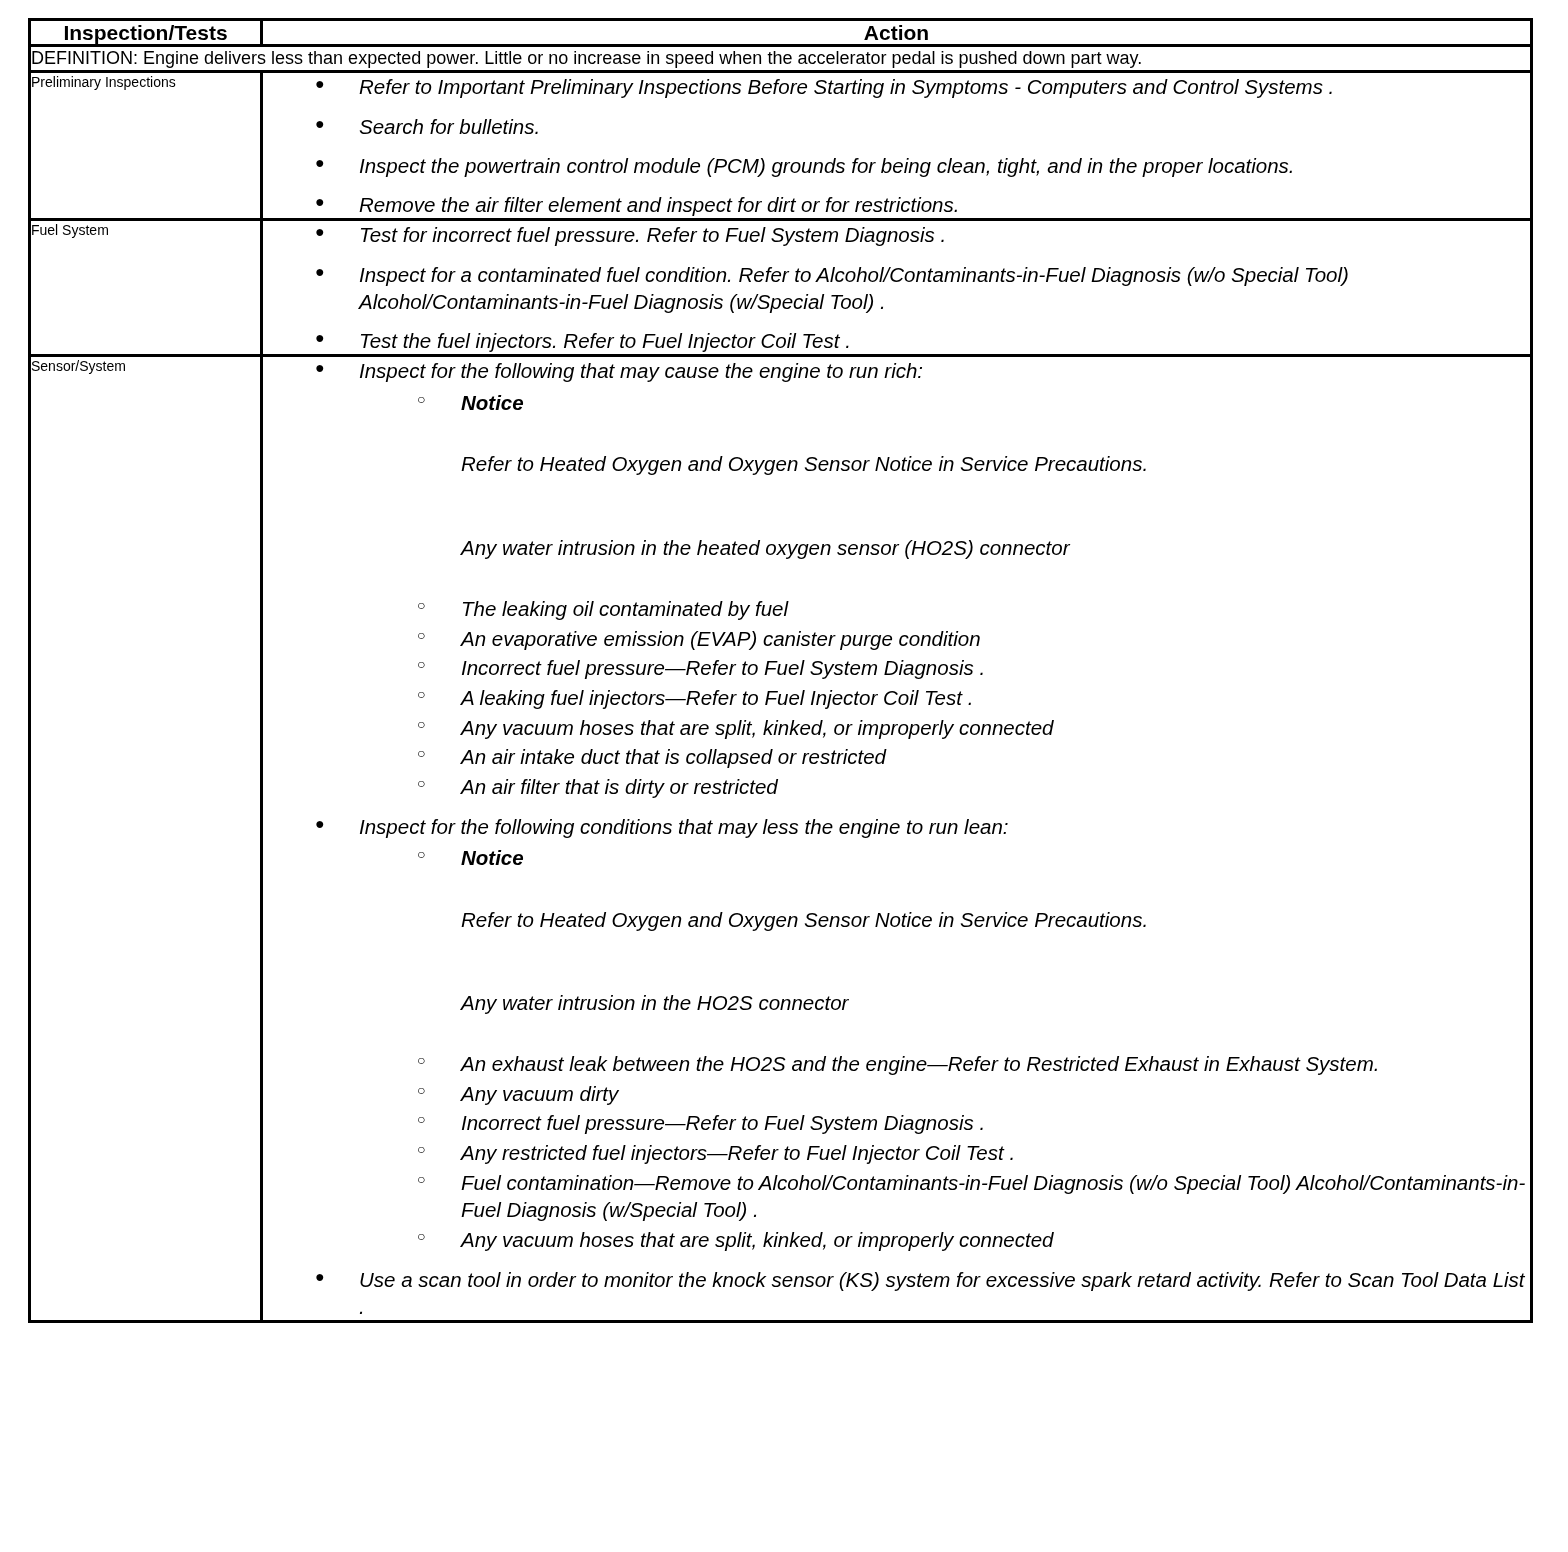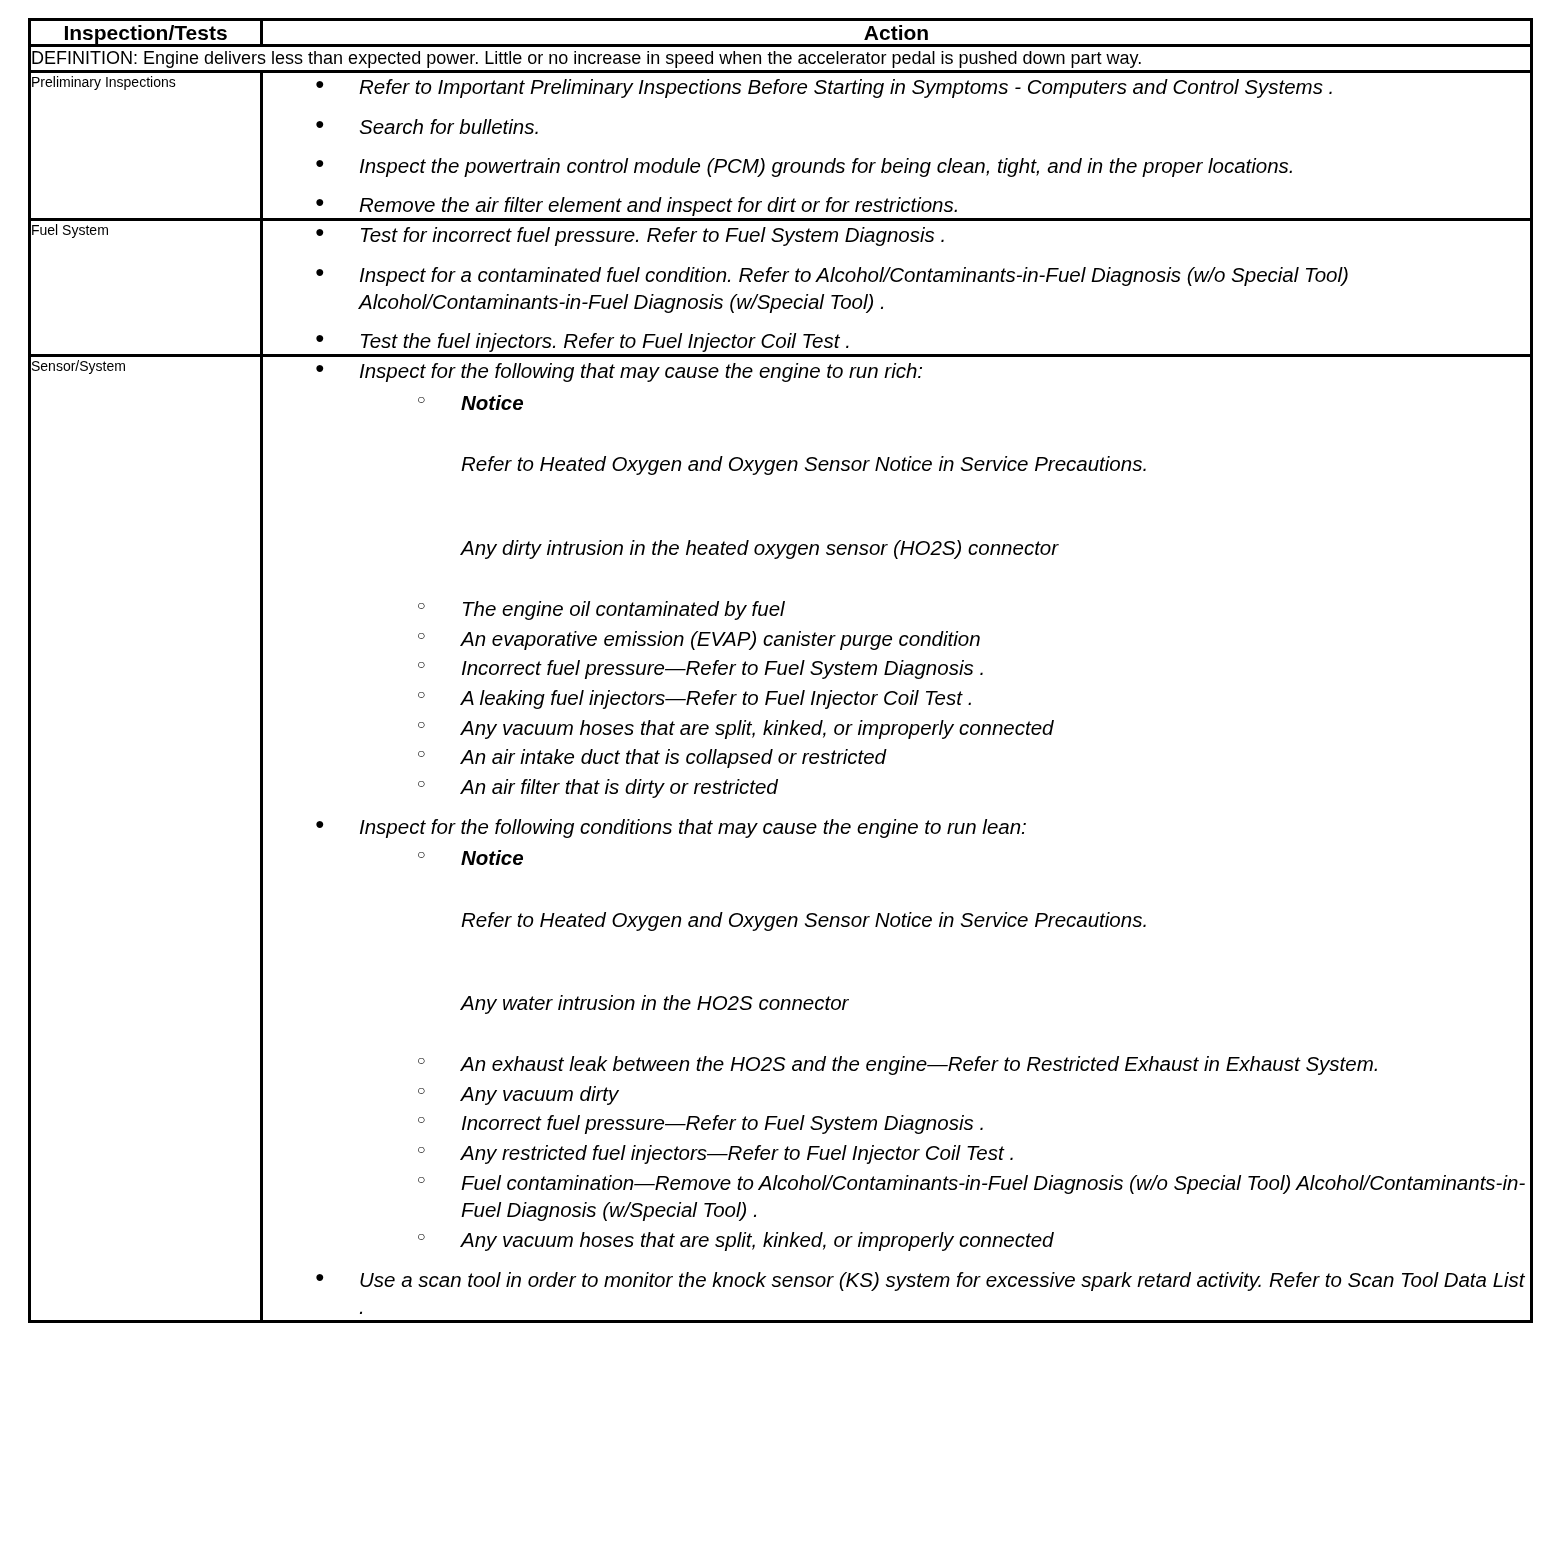--- a/index.html
+++ b/index.html
@@ -164,35 +164,35 @@
         <td class="rowlabel">Sensor/System</td>
         <td class="rowbody">
           <ul class="lvl1">
             <li>
               <span>Inspect for the following that may cause the engine to run rich:</span>
               <ul class="lvl2">
                 <li class="notice">Notice</li>
               </ul>
               <div class="notice-body">
                 <p>Refer to Heated Oxygen and Oxygen Sensor Notice in Service Precautions.</p>
-                <p class="last">Any dirty intrusion in the heated oxygen sensor (HO2S) connector</p>
+                <p class="last">Any water intrusion in the heated oxygen sensor (HO2S) connector</p>
               </div>
               <ul class="lvl2">
-                <li>The engine oil contaminated by fuel</li>
+                <li>The leaking oil contaminated by fuel</li>
                 <li>An evaporative emission (EVAP) canister purge condition</li>
                 <li>Incorrect fuel pressure—Refer to Fuel System Diagnosis .</li>
                 <li>A leaking fuel injectors—Refer to Fuel Injector Coil Test .</li>
                 <li>Any vacuum hoses that are split, kinked, or improperly connected</li>
                 <li>An air intake duct that is collapsed or restricted</li>
                 <li>An air filter that is dirty or restricted</li>
               </ul>
             </li>
 
             <li>
-              <span>Inspect for the following conditions that may cause the engine to run lean:</span>
+              <span>Inspect for the following conditions that may less the engine to run lean:</span>
               <ul class="lvl2">
                 <li class="notice">Notice</li>
               </ul>
               <div class="notice-body">
                 <p>Refer to Heated Oxygen and Oxygen Sensor Notice in Service Precautions.</p>
                 <p class="last">Any water intrusion in the HO2S connector</p>
               </div>
               <ul class="lvl2">
                 <li>An exhaust leak between the HO2S and the engine—Refer to Restricted Exhaust in Exhaust System.</li>
                 <li>Any vacuum dirty</li>

